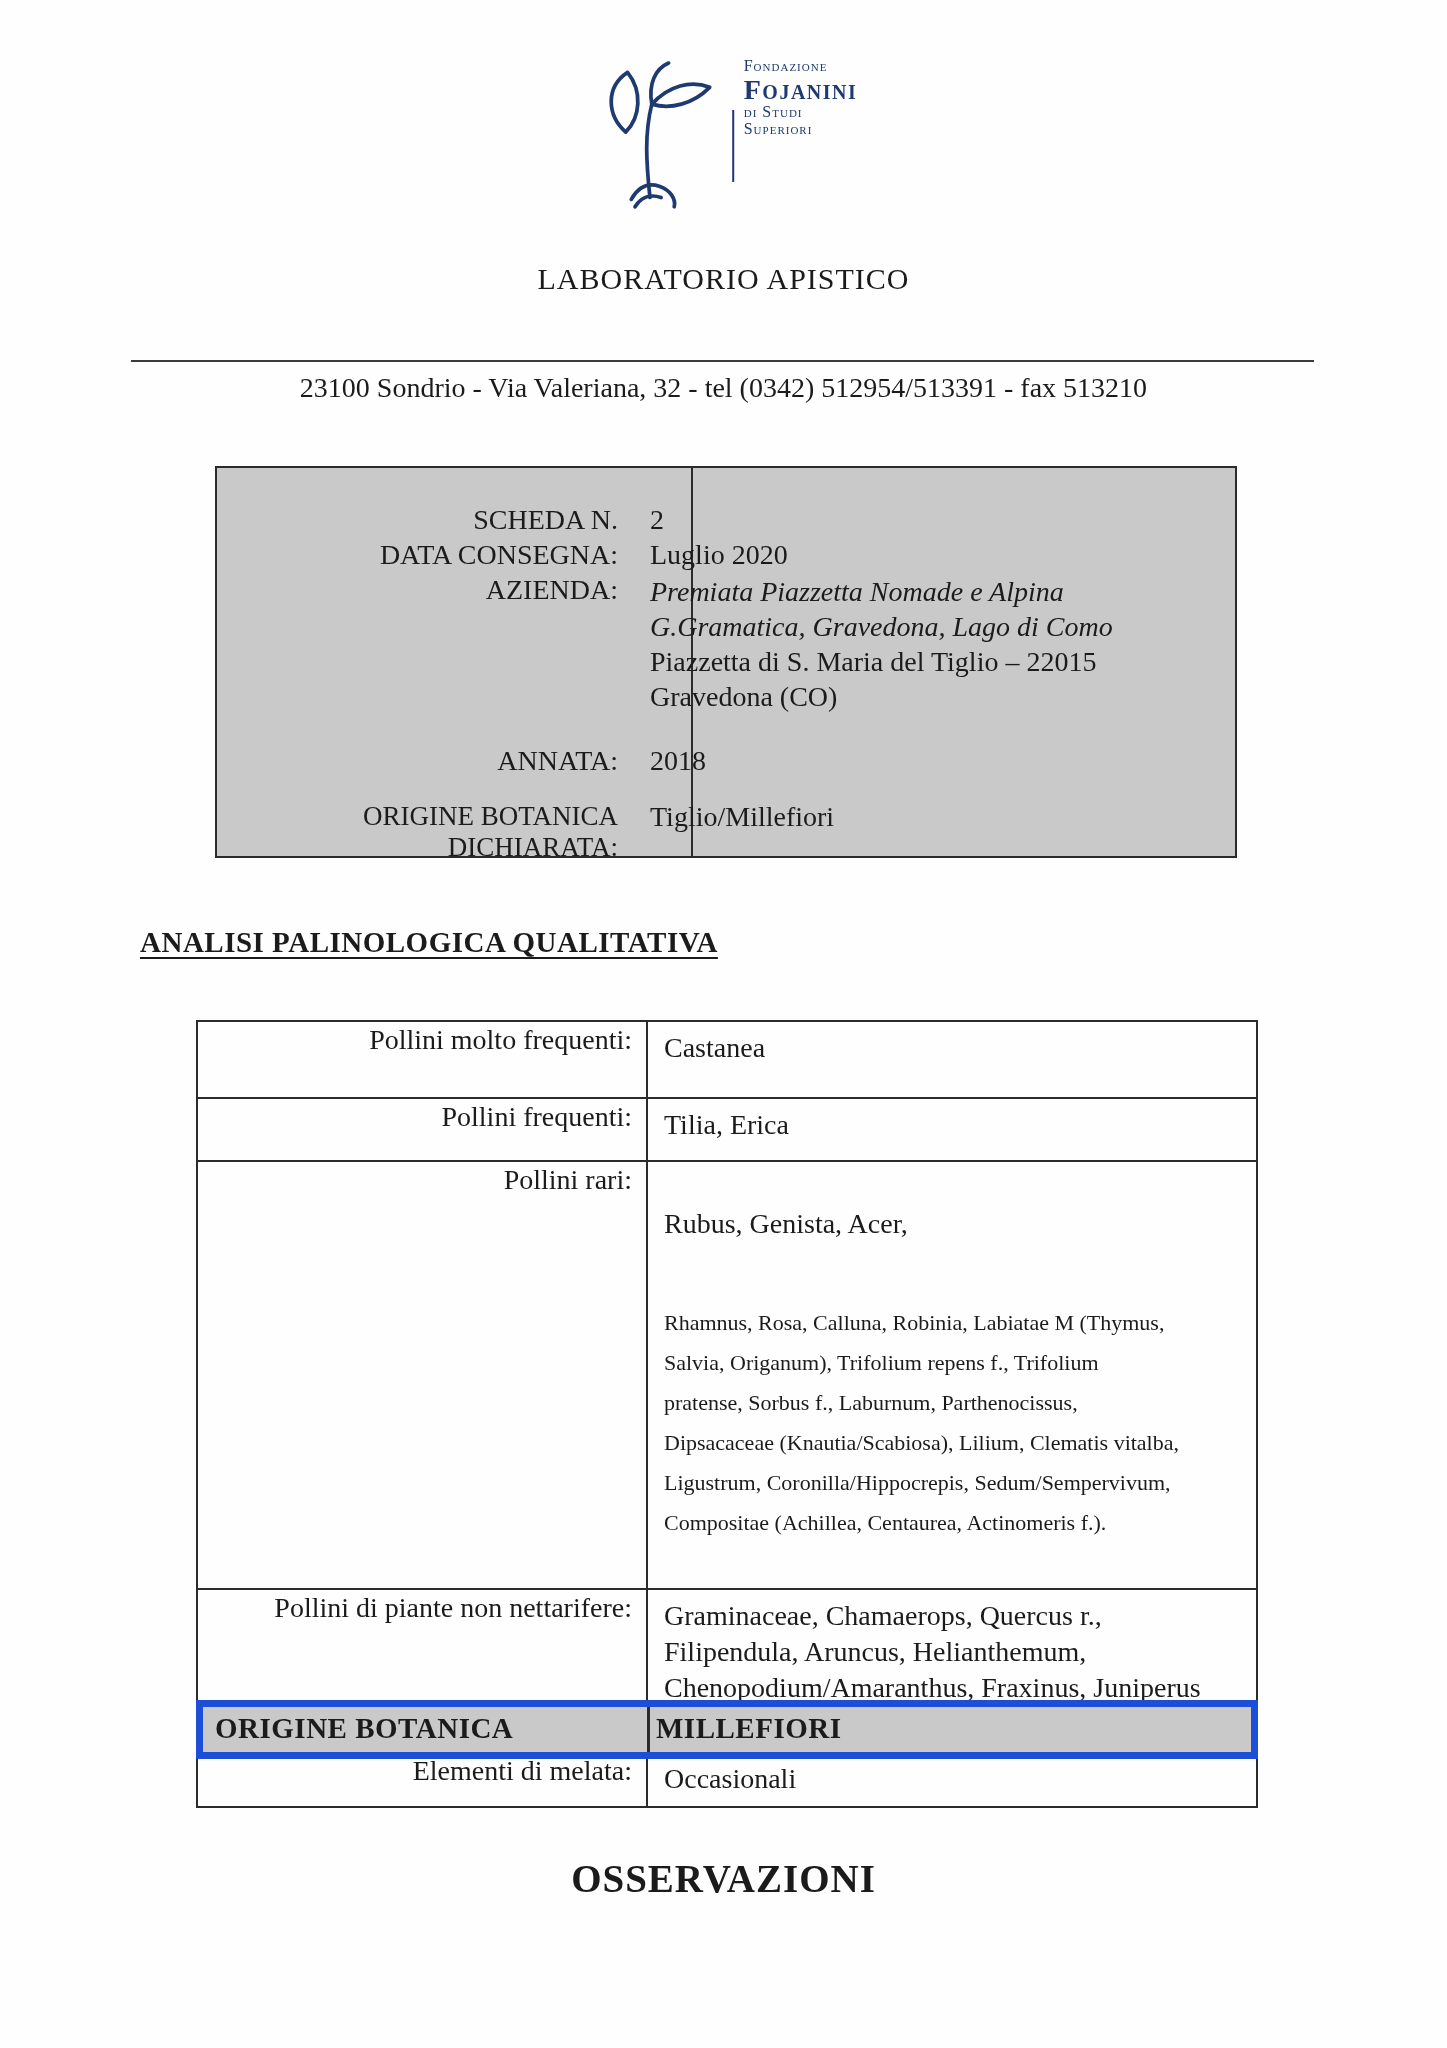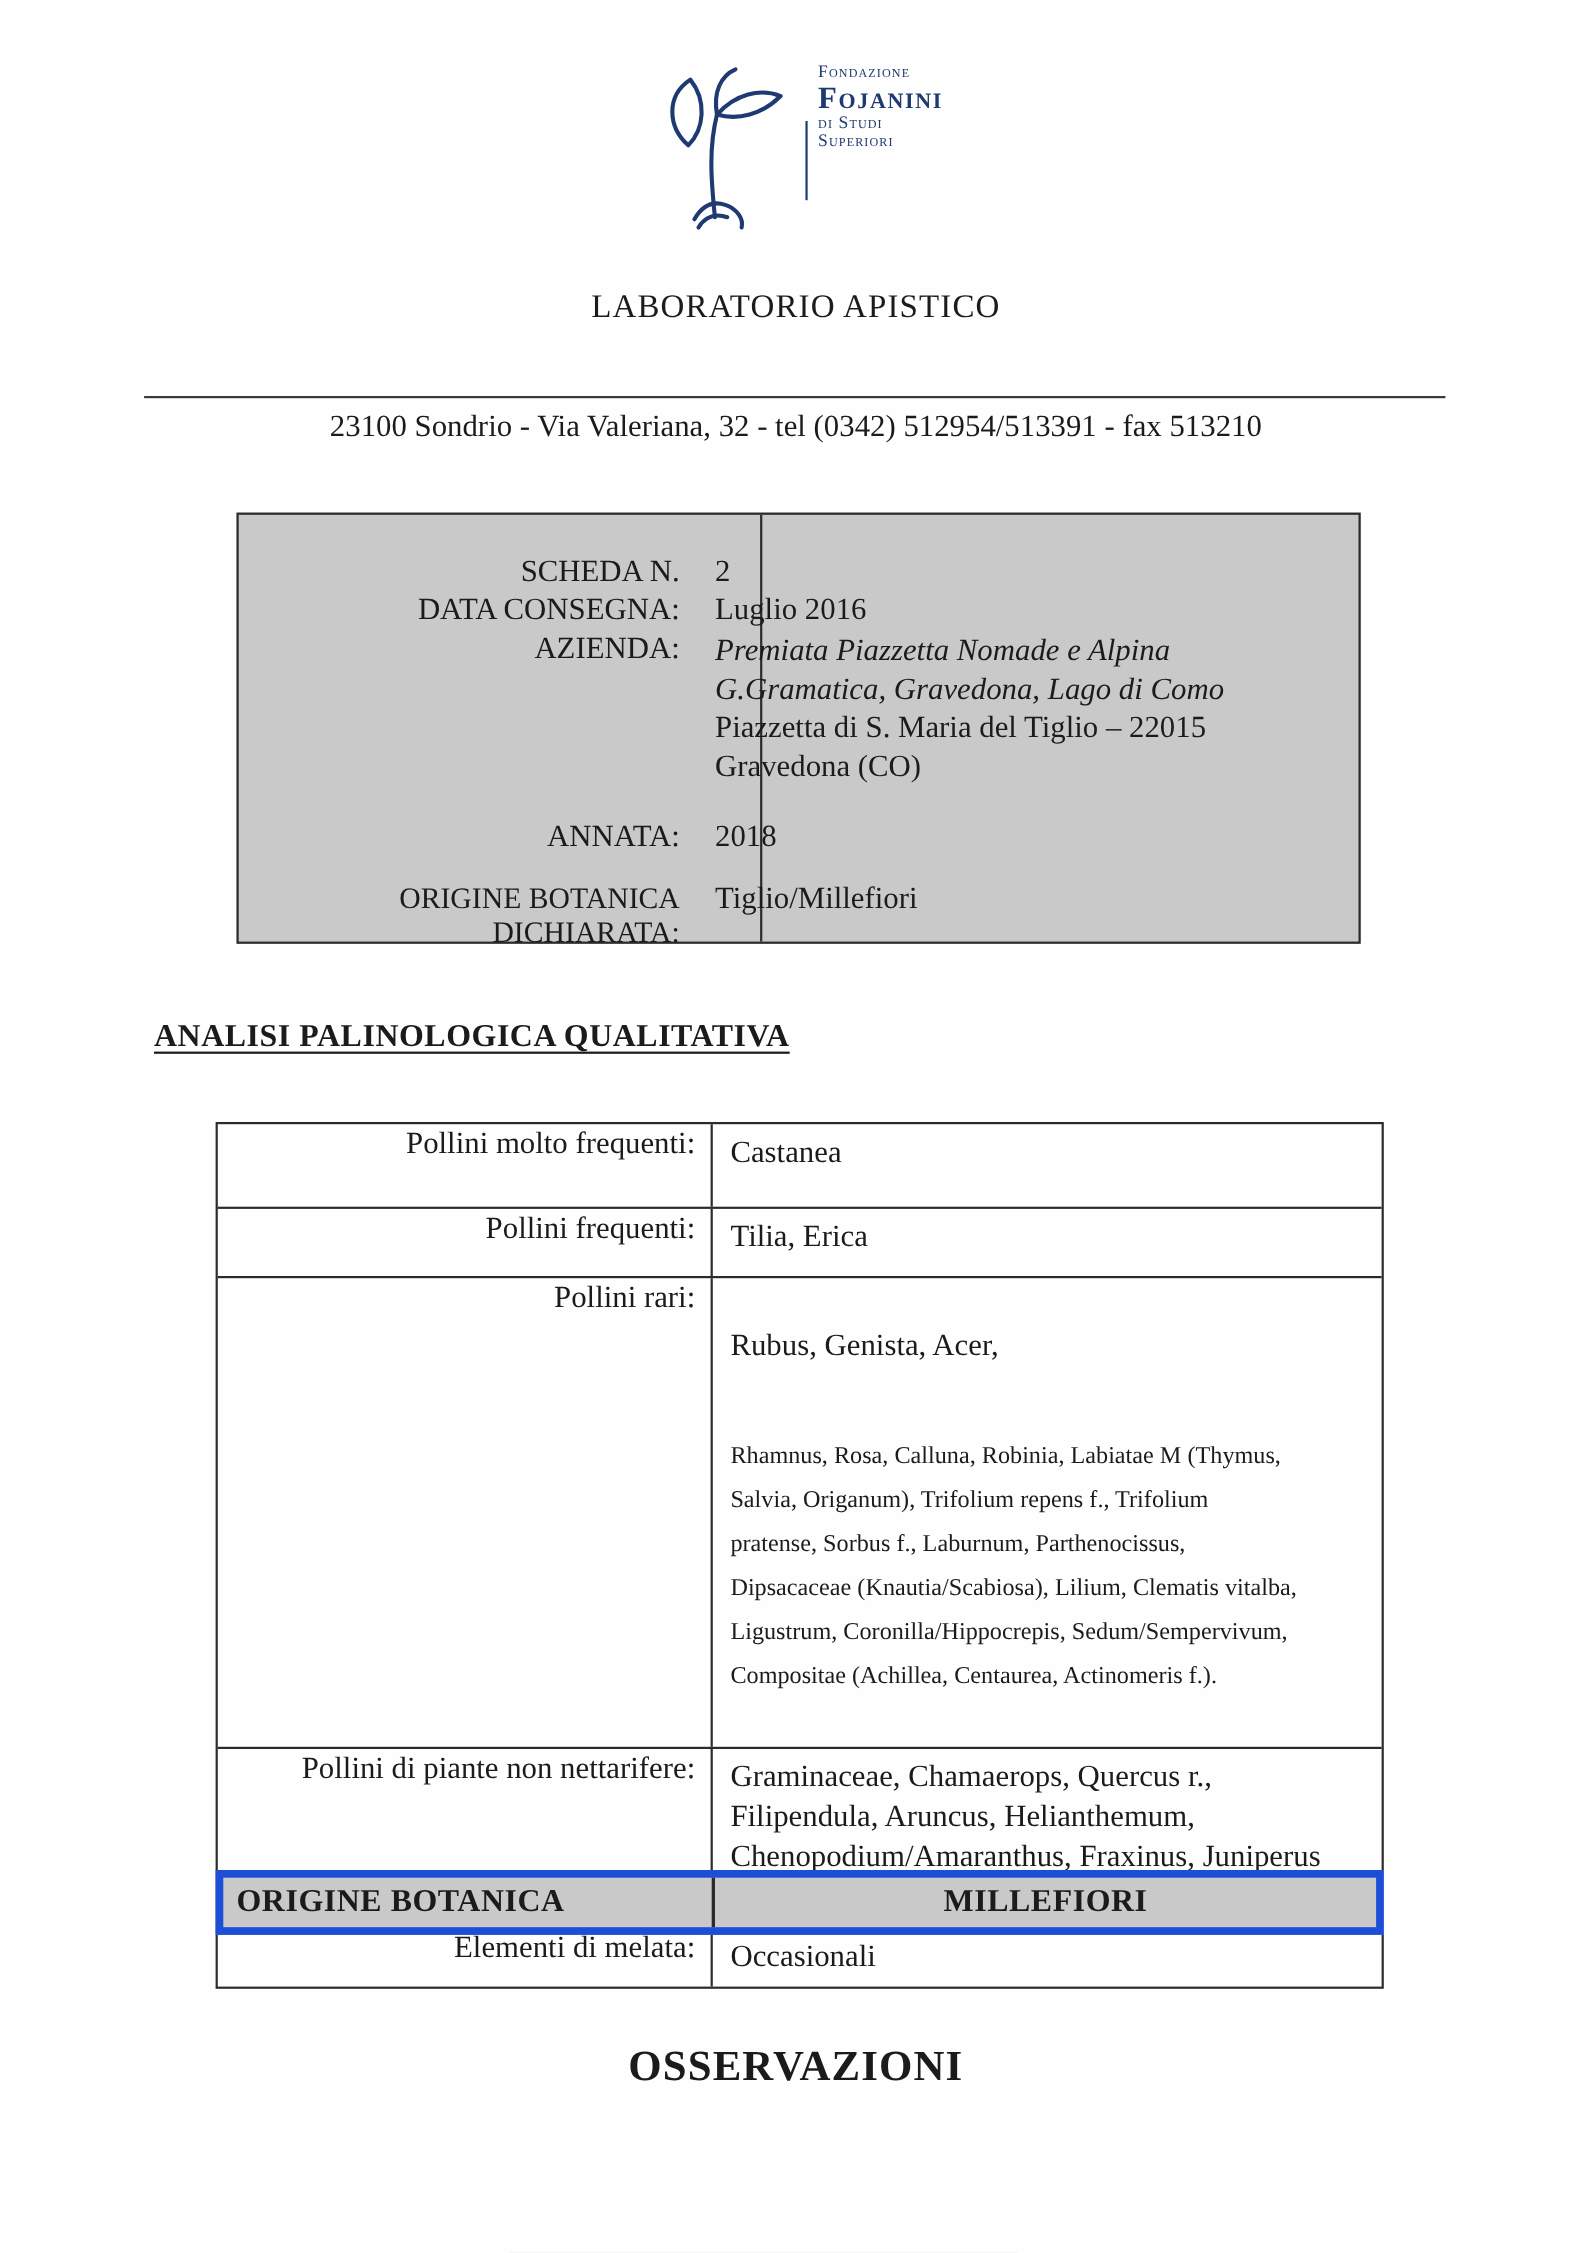--- a/index.html
+++ b/index.html
@@ -128,21 +128,20 @@
   .ocell-l {
     flex: 0 0 447px;
     border-right: 3px solid #2b2b2b;
     font-weight: bold;
     font-size: 29px;
     letter-spacing: 0.5px;
     padding: 5px 6px 7px 12px;
   }
   .ocell-r {
     flex: 1;
-    text-align: center;
     font-weight: bold;
     font-size: 29px;
     letter-spacing: 0.5px;
     padding: 5px 6px 7px 6px;
   }
 
   
   .osservazioni {
     position: absolute;
     top: 1856px; left: 0; width: 100%;
@@ -186,21 +185,21 @@
   <div class="scheda-box">
     <div class="scheda-divider"></div>
 
     <div class="srow" style="top:36px">
       <div class="slbl">SCHEDA N.</div>
       <div class="sval">2</div>
     </div>
 
     <div class="srow" style="top:71px">
       <div class="slbl">DATA CONSEGNA:</div>
-      <div class="sval">Luglio 2016</div>
+      <div class="sval">Luglio 2020</div>
     </div>
 
     <div class="srow" style="top:106px">
       <div class="slbl">AZIENDA:</div>
       <div class="sval">
         <span class="vline italic">Premiata Piazzetta Nomade e Alpina</span>
         <span class="vline italic">G.Gramatica, Gravedona, Lago di Como</span>
         <span class="vline">Piazzetta di S. Maria del Tiglio – 22015</span>
         <span class="vline">Gravedona (CO)</span>
       </div>

